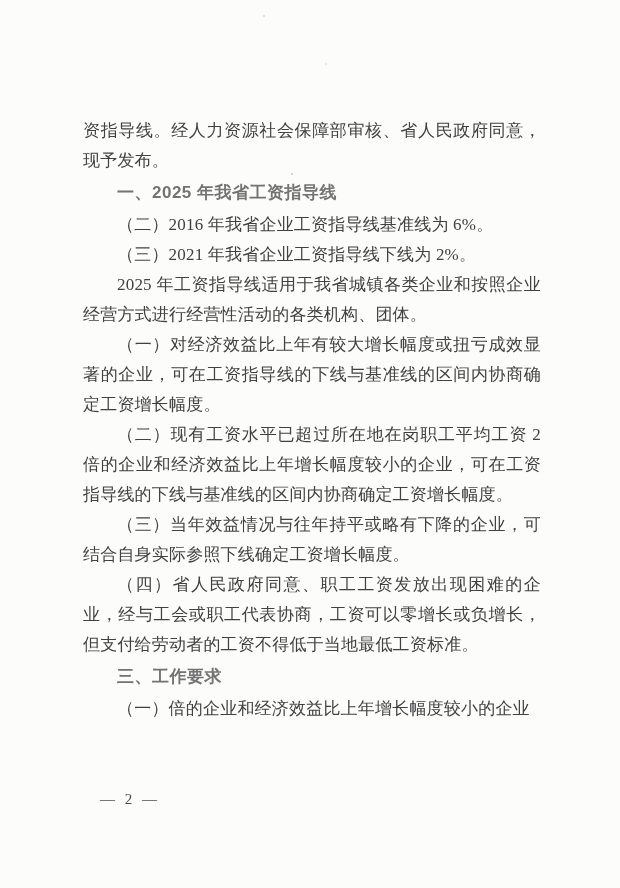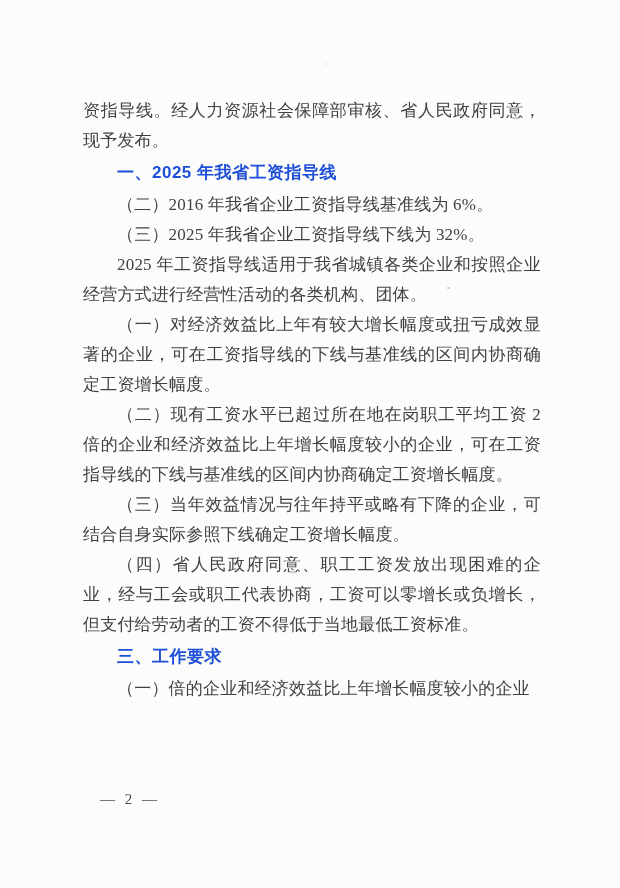--- a/index.html
+++ b/index.html
@@ -11,21 +11,21 @@
     position: relative;
     width: 620px;
     height: 888px;
     background: #fcfcfb;
     overflow: hidden;
     font-family: "Liberation Serif", serif;
   }
   .content {
     position: absolute;
     left: 83px;
-    top: 96px;
+    top: 116px;
     width: 458px;
   }
   .para {
     margin: 0;
     font-size: 17px;
     line-height: 30px;
     color: #414141;
     text-align: justify;
     text-justify: inter-ideograph;
     text-indent: 2em;
@@ -33,21 +33,21 @@
     font-family: "Liberation Serif", serif;
   }
   .para.no-indent {
     text-indent: 0;
   }
   .heading {
     margin: 2px 0;
     font-size: 17px;
     line-height: 30px;
     font-weight: 700;
-    color: #1d4ed8;
+    color: #737373;
     text-indent: 2em;
     text-align: left;
     letter-spacing: 0.5px;
     font-family: "Liberation Sans", sans-serif;
   }
   .page-number {
     position: absolute;
     left: 100px;
     top: 791px;
     font-size: 15px;
@@ -71,21 +71,21 @@
 <body>
 
 <div class="page">
 
   <div class="content">
     <p class="para no-indent">资指导线。经人力资源社会保障部审核、省人民政府同意，现予发布。</p>
 
     <p class="heading">一、2025 年我省工资指导线</p>
 
     <p class="para">（二）2016 年我省企业工资指导线基准线为 6%。</p>
-    <p class="para">（三）2025 年我省企业工资指导线下线为 32%。</p>
+    <p class="para">（三）2021 年我省企业工资指导线下线为 2%。</p>
 
 
     <p class="para">2025 年工资指导线适用于我省城镇各类企业和按照企业经营方式进行经营性活动的各类机构、团体。</p>
     <p class="para">（一）对经济效益比上年有较大增长幅度或扭亏成效显著的企业，可在工资指导线的下线与基准线的区间内协商确定工资增长幅度。</p>
     <p class="para">（二）现有工资水平已超过所在地在岗职工平均工资 2 倍的企业和经济效益比上年增长幅度较小的企业，可在工资指导线的下线与基准线的区间内协商确定工资增长幅度。</p>
     <p class="para">（三）当年效益情况与往年持平或略有下降的企业，可结合自身实际参照下线确定工资增长幅度。</p>
     <p class="para">（四）省人民政府同意、职工工资发放出现困难的企业，经与工会或职工代表协商，工资可以零增长或负增长，但支付给劳动者的工资不得低于当地最低工资标准。</p>
 
     <p class="heading">三、工作要求</p>
 

